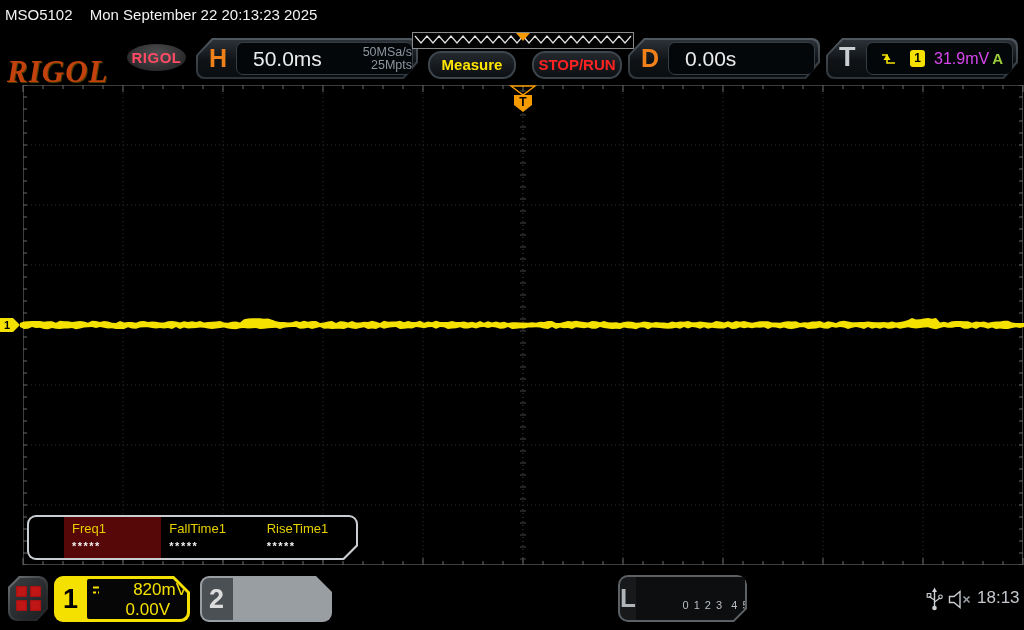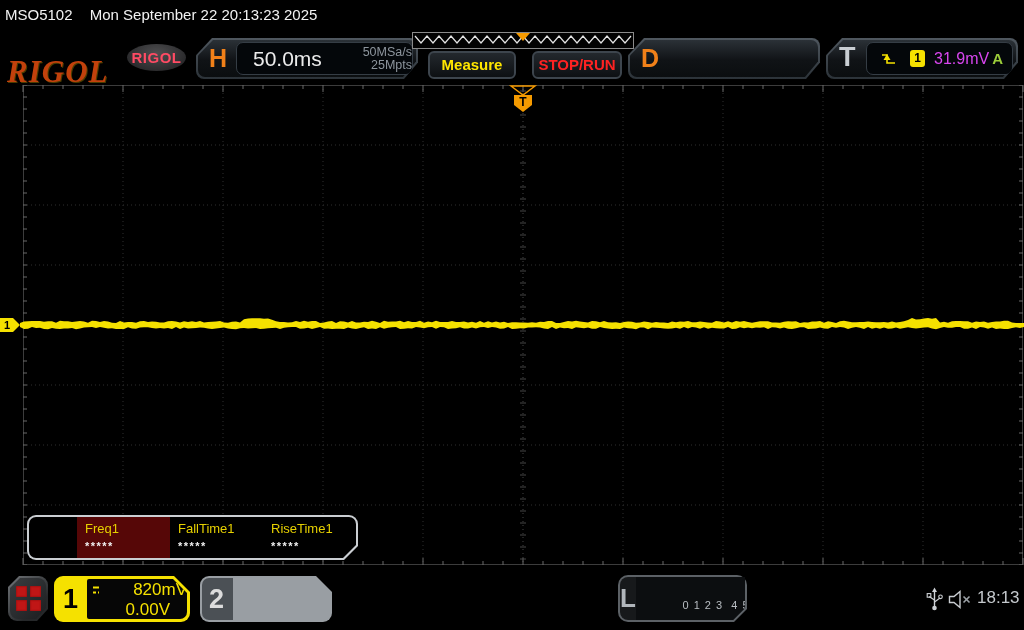--- a/index.html
+++ b/index.html
@@ -30,35 +30,35 @@
   .badge-letter.t{color:#c9ced3;font-size:27px;top:4px;}
   .pill{position:absolute;left:40px;right:5px;top:4px;bottom:4px;background:#04070a;
         border:1px solid #353d45;border-radius:7px;display:flex;align-items:center;z-index:2;}
   .hval{font-size:21px;color:#ececec;margin-left:16px;}
   .hsub{margin-left:auto;text-align:right;font-size:12.5px;line-height:13px;color:#8d959d;}
   .trig-chip{width:15px;height:17px;background:#f5e100;border-radius:3px;color:#000;
         font-size:12px;font-weight:bold;text-align:center;line-height:17px;margin-left:13px;}
   .trig-level{font-size:16px;color:#d946ef;margin-left:9px;}
   .trig-sweep{font-size:15px;font-weight:bold;color:#9ccd3a;margin-left:auto;margin-right:9px;}
   .hbtn{top:23px;height:28px;background:linear-gradient(180deg,#23282d,#0d1013);
-        border:2px solid #3d454d;border-radius:6px;box-sizing:border-box;
+        border:2px solid #3d454d;border-radius:13px;box-sizing:border-box;
         font-size:15px;font-weight:bold;text-align:center;line-height:24px;}
   .hbtn.measure{left:428px;width:88px;color:#ffe600;}
   .hbtn.stoprun{left:532px;width:90px;color:#ff2222;}
   .preview{left:412px;top:4px;width:222px;height:17px;}
 
   
   .grat{left:0;top:85px;width:1024px;height:480px;}
 
   
   .meas{left:27px;top:515px;width:331px;height:45px;background:#caced2;border-radius:9px;
         clip-path:polygon(0 0,100% 0,100% calc(100% - 14px),calc(100% - 14px) 100%,0 100%);}
   .meas .inner{position:absolute;inset:2px;background:#000;border-radius:7px;
         clip-path:polygon(0 0,100% 0,100% calc(100% - 13px),calc(100% - 13px) 100%,0 100%);
-        display:flex;padding-left:48px;box-sizing:border-box;}
+        display:flex;padding-left:35px;box-sizing:border-box;}
   .meas-cell{width:98px;padding:4px 0 0 8px;box-sizing:border-box;}
   .meas-cell.hl{background:#560707;}
   .meas-label{font-size:13px;color:#e6d000;}
   .meas-value{font-size:11px;font-weight:bold;color:#f2f2f2;letter-spacing:1.5px;margin-top:4px;}
 
   
   .bottombar{left:0;top:566px;width:100%;height:64px;background:#000;}
   .grid-btn{left:8px;top:10px;width:40px;height:45px;background:linear-gradient(135deg,#73777b,#26282a 70%);
         border-radius:9px;clip-path:polygon(11px 0,100% 0,100% calc(100% - 12px),calc(100% - 11px) 100%,0 100%,0 11px);}
   .grid-btn .inner{position:absolute;inset:2px;background:linear-gradient(135deg,#3a3d40,#1c1e20);
@@ -126,20 +126,23 @@
       <polyline id="zigzag" fill="none" stroke="#e2e2e2" stroke-width="1.2" points="3,4 9,11 15,4 21,11 27,4 33,11 39,4 45,11 51,4 57,11 63,4 69,11 75,4 81,11 87,4 93,11 99,4 105,11 111,4 117,11 123,4 129,11 135,4 141,11 147,4 153,11 159,4 165,11 171,4 177,11 183,4 189,11 195,4 201,11 207,4 213,11 219,4"></polyline>
       <polygon points="104,1 118,1 111,9" fill="#f59a00"></polygon>
     </svg>
 
     <div class="abs hbtn measure">Measure</div>
     <div class="abs hbtn stoprun">STOP/RUN</div>
 
     <div class="abs hdr-badge" style="left:628px;width:192px;">
       <div class="inner"></div>
       <div class="badge-letter">D</div>
+      <div class="pill">
+        <span class="hval">0.00s</span>
+      </div>
     </div>
 
     <div class="abs hdr-badge" style="left:826px;width:192px;">
       <div class="inner"></div>
       <div class="badge-letter t">T</div>
       <div class="pill">
         <svg width="16" height="16" style="margin-left:14px">
           <polyline points="1,4 6,4 6,12 14,12" fill="none" stroke="#f5e100" stroke-width="1.6"></polyline>
           <polygon points="2.5,9 9.5,9 6,3" fill="#f5e100"></polygon>
         </svg>

